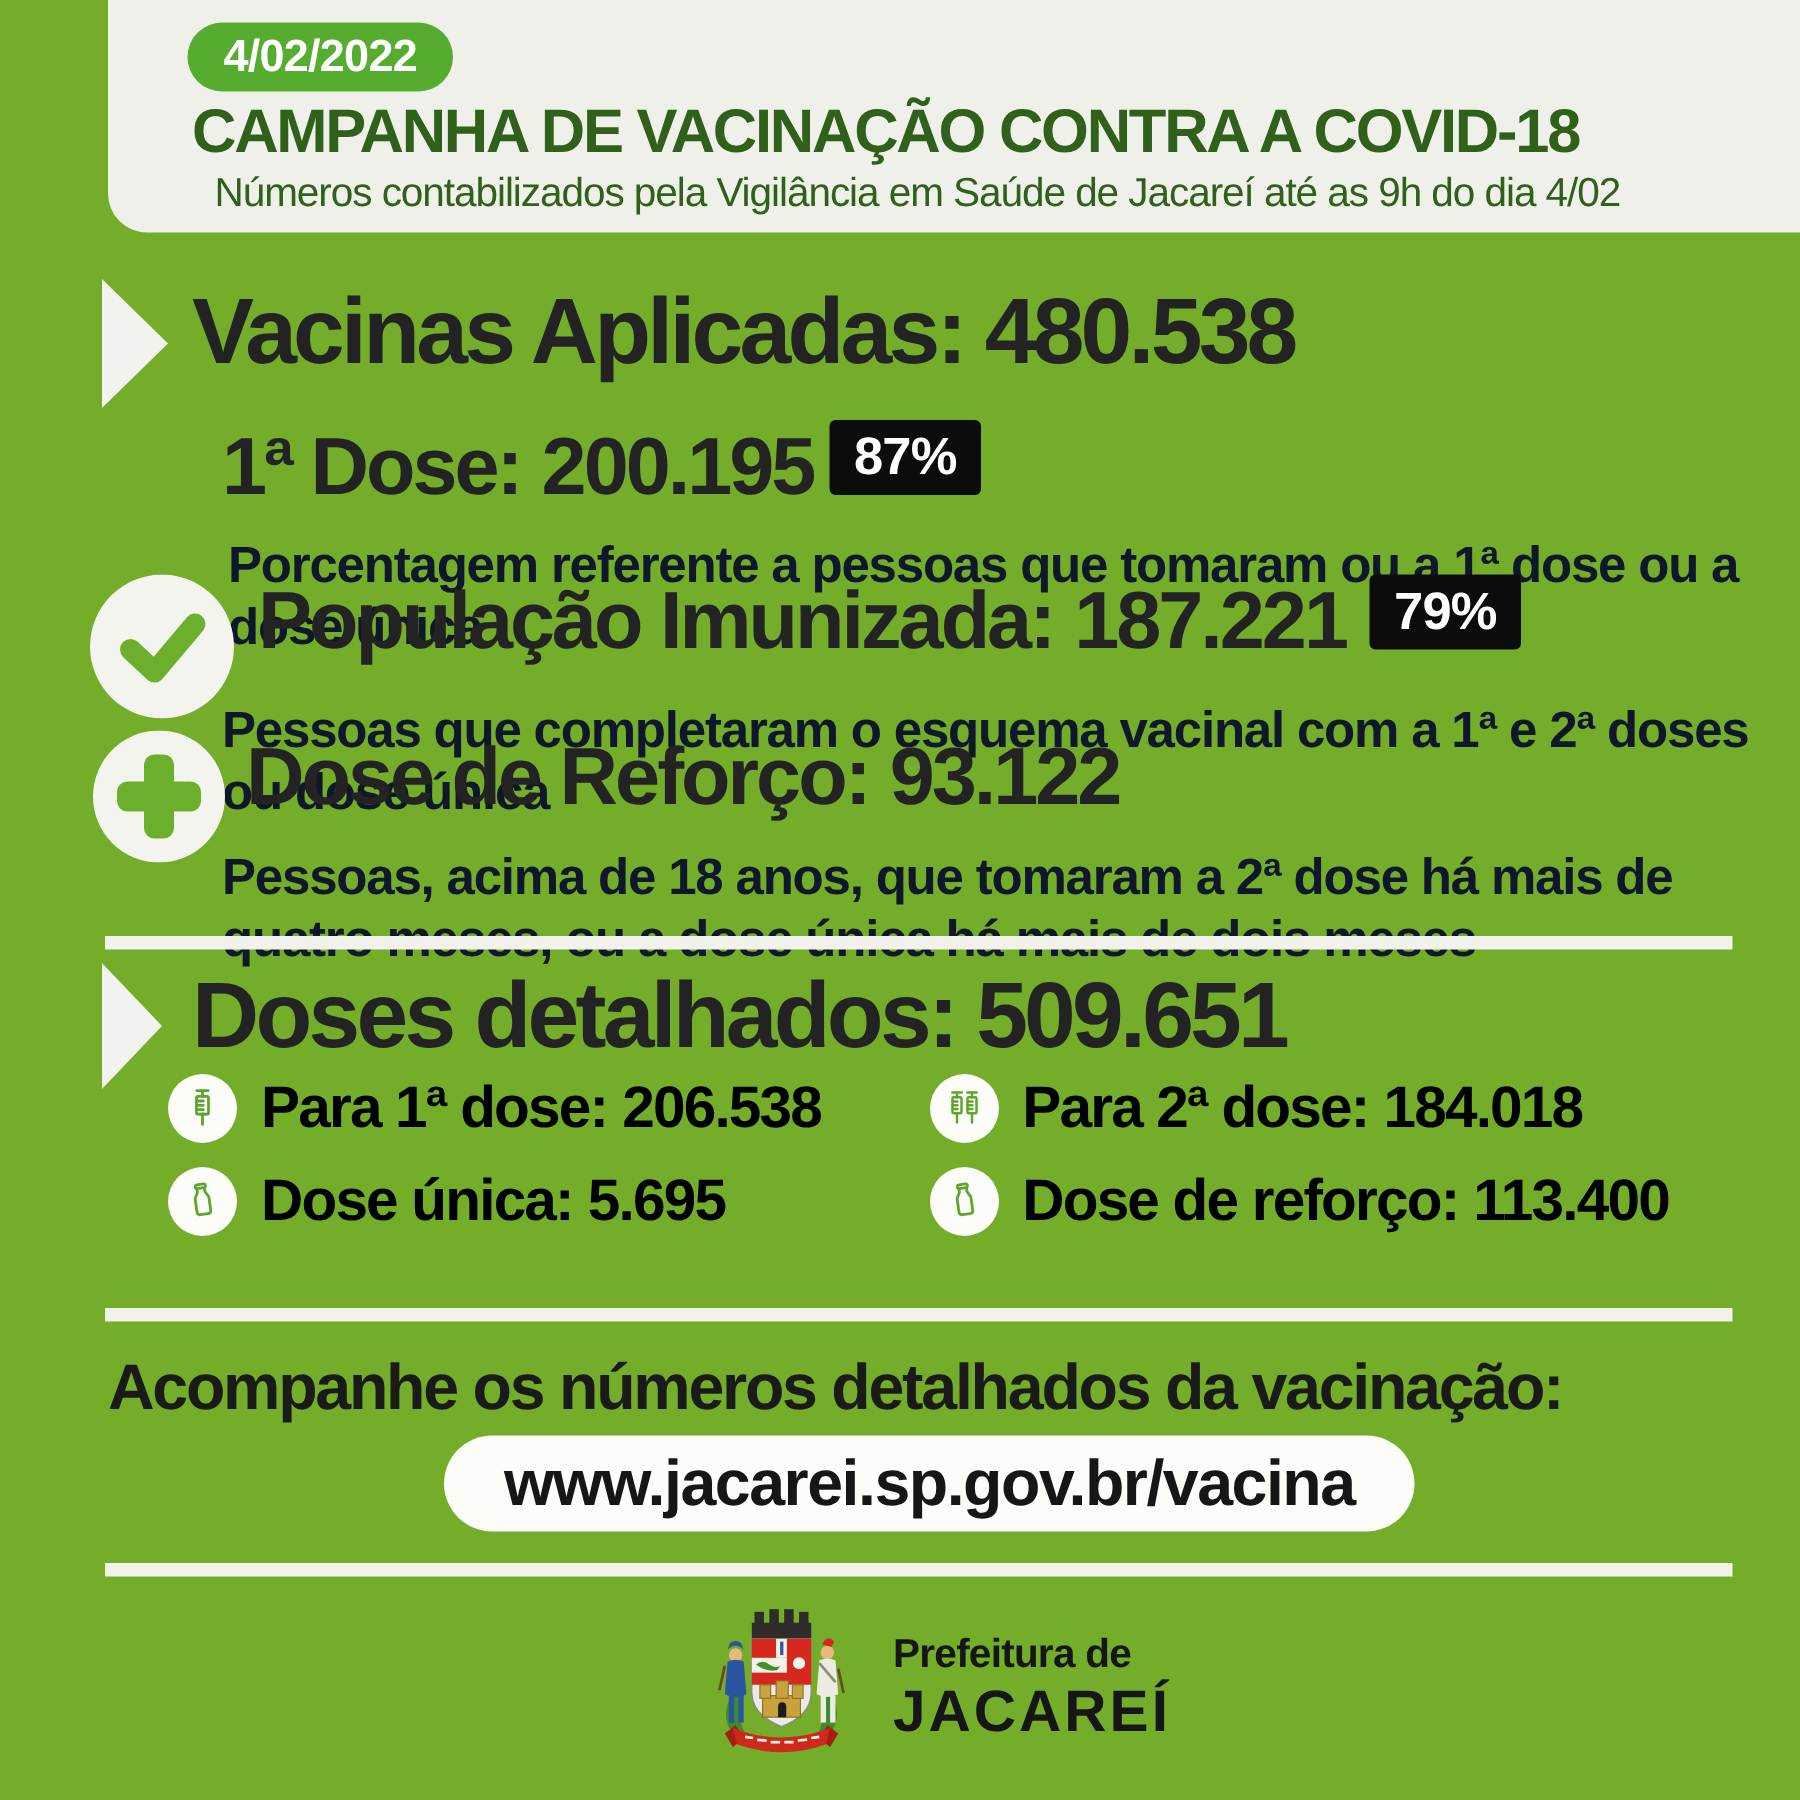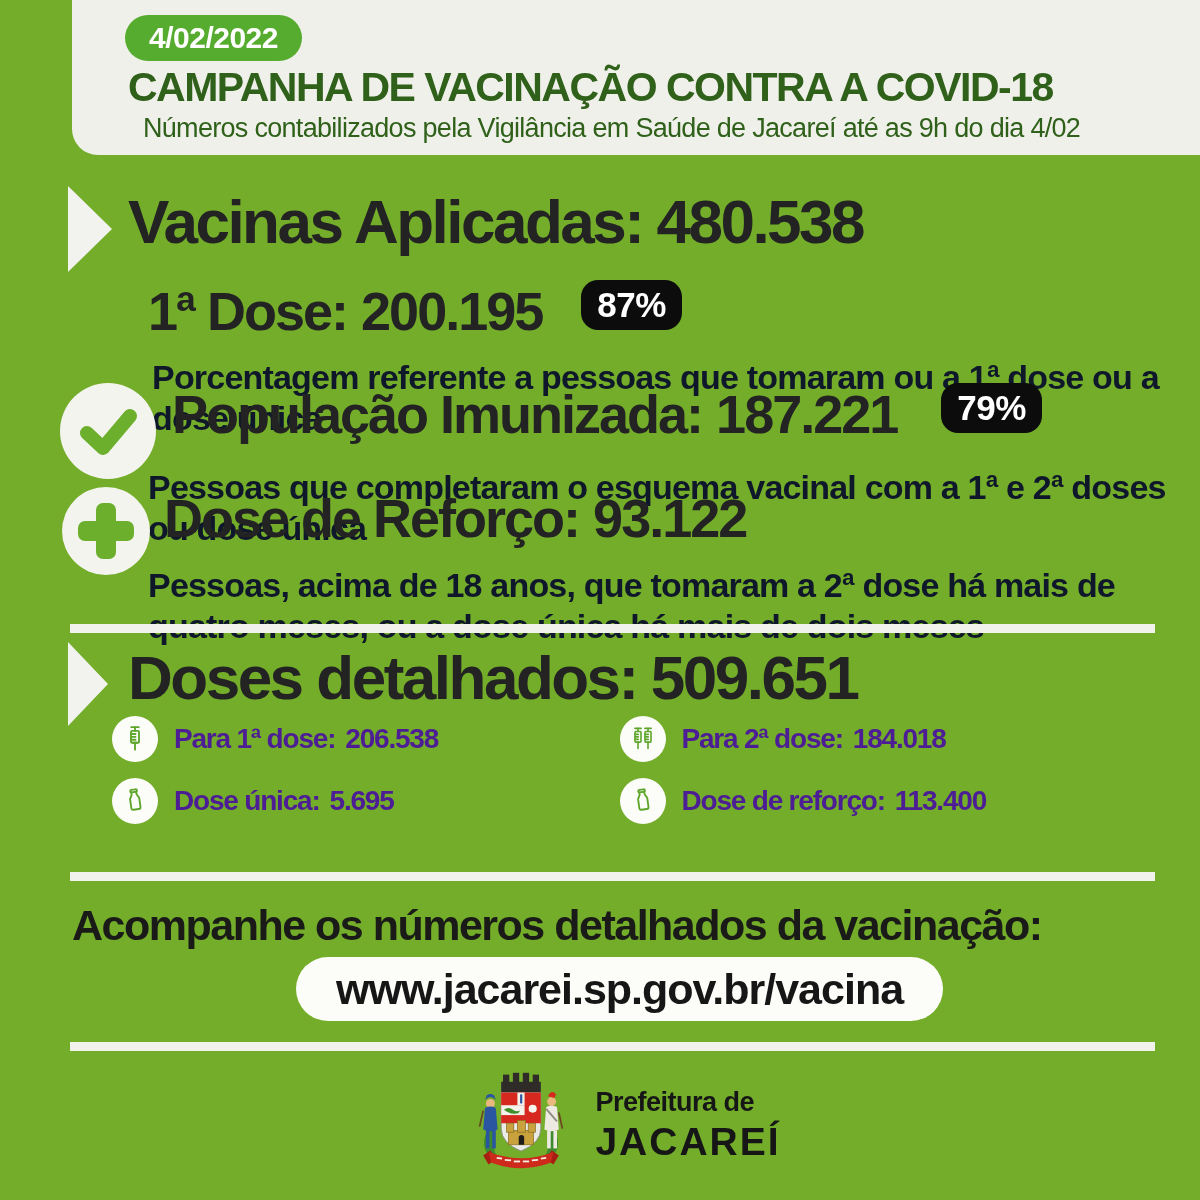--- a/index.html
+++ b/index.html
@@ -29,38 +29,38 @@
   .band-title{position:absolute;left:56px;top:64px;font-size:41px;font-weight:800;
     letter-spacing:-1.5px;color:var(--dark-green-text);white-space:nowrap;}
   .band-sub{position:absolute;left:56px;top:113px;font-size:27px;font-weight:500;
     letter-spacing:-0.7px;color:var(--dark-green-text);white-space:nowrap;margin-left:15px;}
 
   .row{position:absolute;display:flex;align-items:flex-start;}
   .h1{font-size:62px;font-weight:800;letter-spacing:-2.5px;white-space:nowrap;color:var(--heading-dark);}
   .h2{font-size:54px;font-weight:800;letter-spacing:-2px;white-space:nowrap;color:var(--heading-dark);}
   .h1 .val,.h2 .val{margin-left:14px;}
   .badge{background:var(--badge-black);color:var(--badge-text);font-size:35px;font-weight:800;
-    border-radius:17px;padding:5px 16px;letter-spacing:-0.5px;margin-left:28px;}
+    border-radius:4px;padding:5px 16px;letter-spacing:-0.5px;}
   .caption{position:absolute;font-size:34px;font-weight:600;letter-spacing:-0.8px;
     color:#0f172a;line-height:1.2;margin-top:20px;}
   .divider{position:absolute;left:70px;width:1085px;height:9px;background:#F2F2EC;}
 
   .row-vacinas{left:68px;top:186px;gap:16px;}
   .row-dose1{left:148px;top:280px;gap:11px;}
   .cap-dose1{left:152px;top:337px;}
   .row-popimu{left:60px;top:383px;gap:16px;}
   .cap-popimu{left:148px;top:447px;}
   .row-reforco{left:62px;top:487px;gap:14px;}
   .cap-reforco{left:148px;top:545px;width:1010px;}
   .div-1{top:624px;}
   .row-recebidas{left:68px;top:642px;gap:20px;}
   .stats-grid{position:absolute;left:112px;top:716px;width:1015px;display:grid;
     grid-template-columns:1fr 1fr;row-gap:16px;column-gap:0;}
   .stat{display:flex;align-items:center;gap:16px;}
-  .stat-text{font-size:28px;font-weight:600;letter-spacing:-1.2px;white-space:nowrap;color:#4c1d95;}
+  .stat-text{font-size:39px;font-weight:600;letter-spacing:-1.2px;white-space:nowrap;color:#000000;}
   .stat-text .val{margin-left:10px;}
   .icon-circle{width:46px;height:46px;border-radius:50%;background:var(--white);
     display:flex;align-items:center;justify-content:center;flex:none;}
   .div-2{top:872px;}
   .cta{position:absolute;left:72px;top:901px;font-size:43px;font-weight:800;
     letter-spacing:-1.5px;color:#1A1A18;white-space:nowrap;}
   .url-pill{position:absolute;left:296px;top:957px;height:64px;line-height:64px;
     padding:0 40px;border-radius:34px;background:var(--white);
     font-size:43px;font-weight:800;letter-spacing:-1px;color:#161616;white-space:nowrap;}
   .div-3{top:1042px;}

